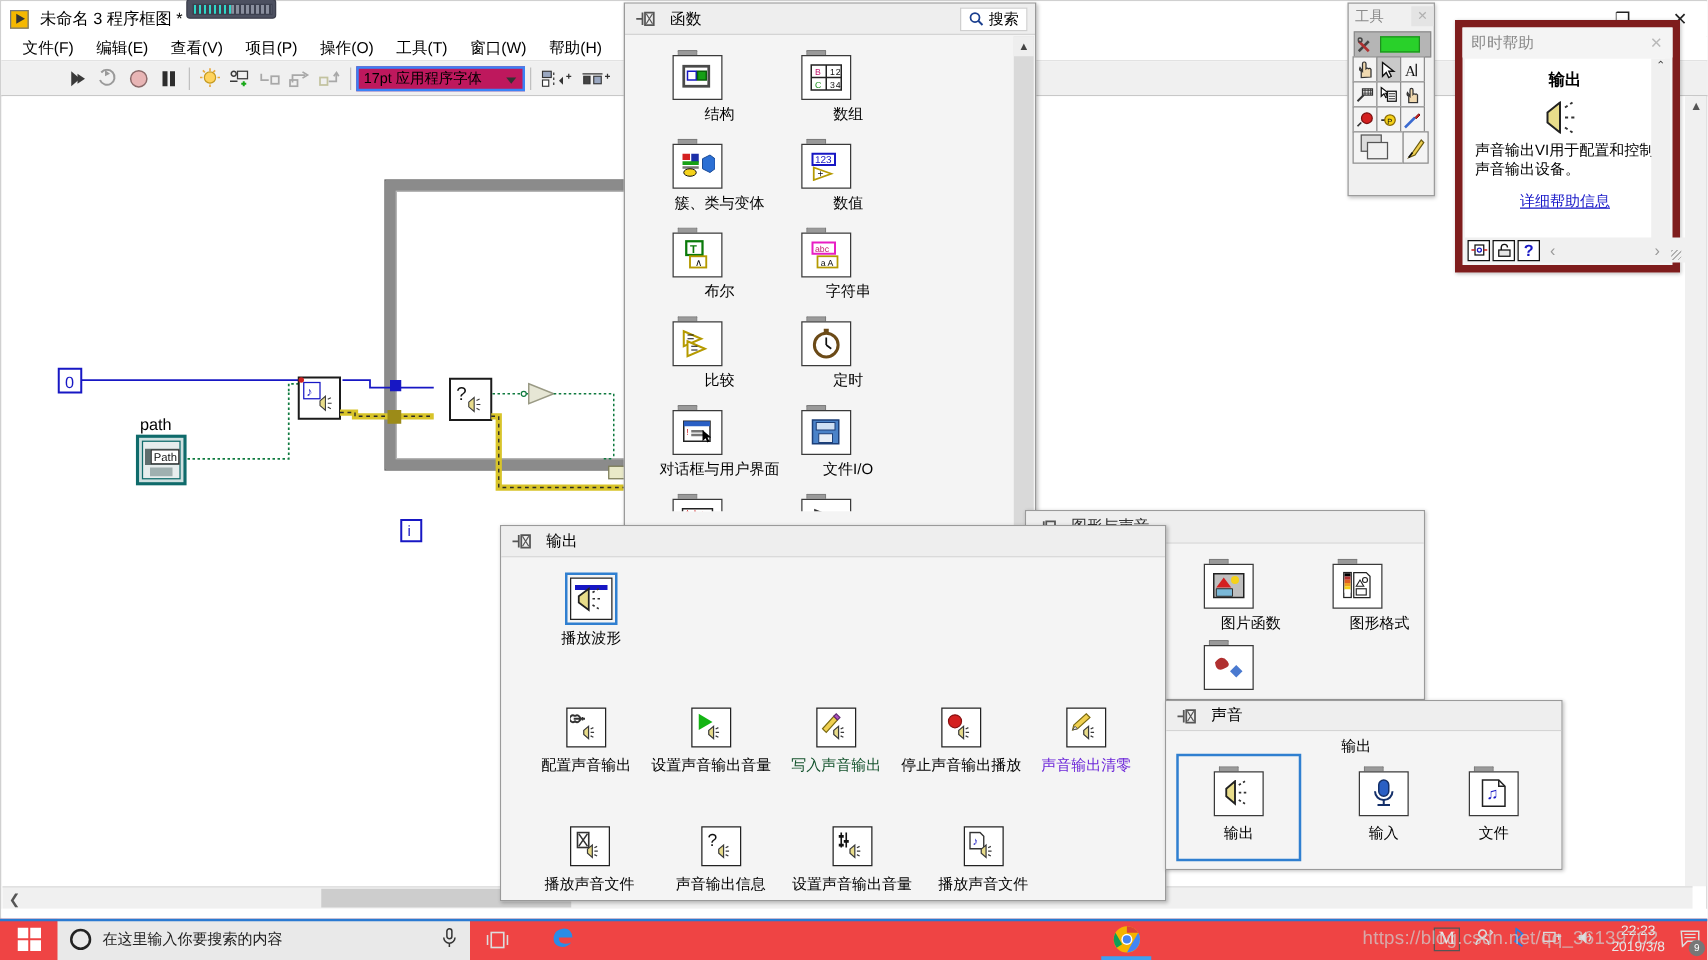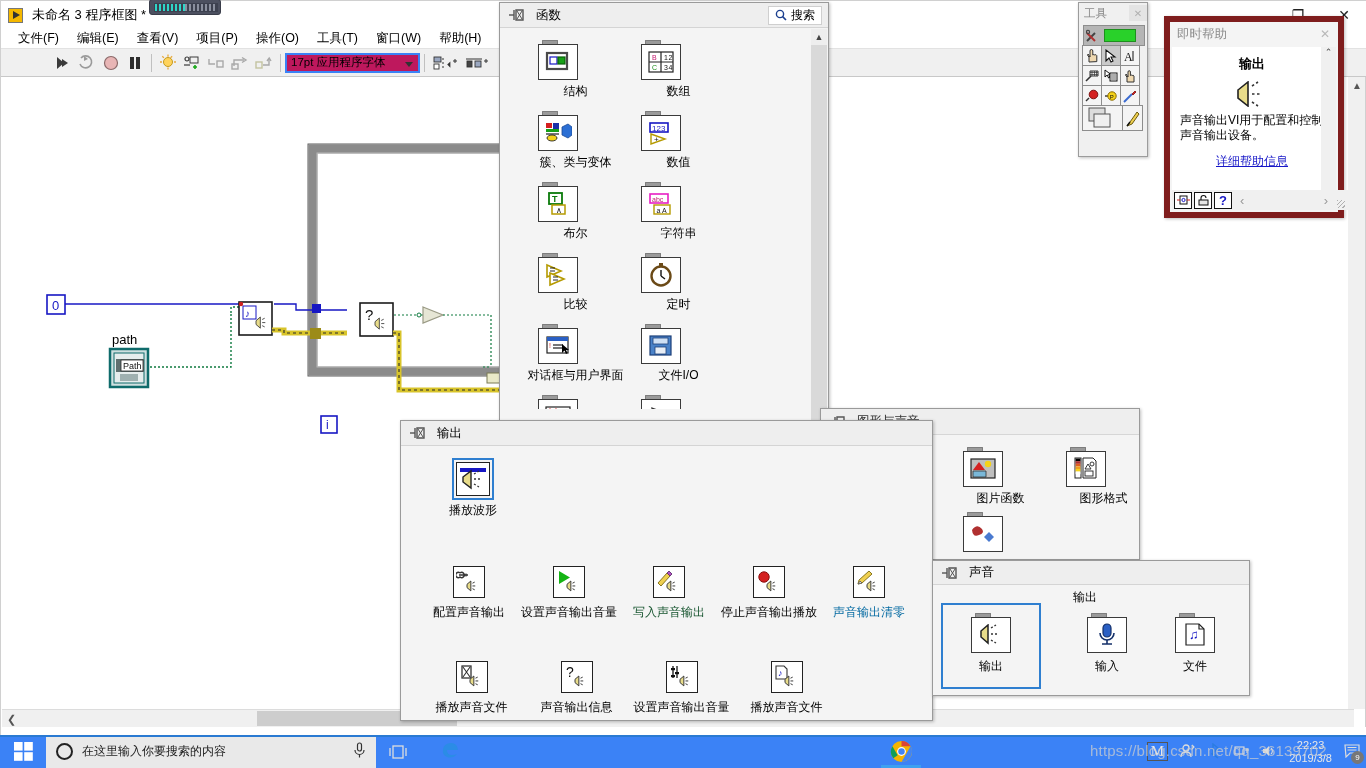--- a/index.html
+++ b/index.html
@@ -78,21 +78,21 @@
   .tools-title { font-size:11.5px; color:#8a8a8a; margin-left:5px;}
   .tools-close{ margin-left:auto;width:18px;height:16px;background:#e4e4e4;display:flex;align-items:center;justify-content:center;font-size:10px;color:#b0b0b0;}
   .tools-grid { position:absolute; left:4px; top:22px; width:62px; }
   .tools-row { display:flex; }
   .tcell { width:20px; height:21px; border:1px solid #8d8d8d; background:#f4f4f4; display:flex; align-items:center; justify-content:center; font-size:11px; color:#333; margin:-1px 0 0 -1px;}
   .tcell.on { background:#c9c9c9; }
   .tauto { width:62px; height:21px; background:#b5b5b5; border:1px solid #8d8d8d; display:flex; align-items:center; gap:2px; padding-left:2px;}
   .tauto .led { width:32px;height:13px; background:#29d12a; border:1px solid #1e8f1e;}
 
   
-  .taskbar { position:absolute; left:0; top:735px; width:1366px; height:33px; background:#3b82f6; display:flex; align-items:flex-end;}
+  .taskbar { position:absolute; left:0; top:735px; width:1366px; height:33px; background:#ef4444; display:flex; align-items:flex-end;}
   .tb-start { width:46px; height:33px; display:flex; align-items:center; justify-content:center; }
   .tb-search { width:330px; height:33px; background:#e9e9e9; display:flex; align-items:center; padding:0 10px; }
   .tb-search .circ { width:17px;height:17px;border:2px solid #222;border-radius:50%;}
   .tb-search .txt { font-size:12px; color:#202020; margin-left:9px;}
   .tb-search .mic { margin-left:auto; font-size:14px; color:#333;}
   .tb-ico2 { width:44px;height:33px;display:flex;align-items:center;justify-content:center; color:#eee; font-size:15px;}
   .tb-app { width:56px;height:33px;display:flex;align-items:center;justify-content:center; position:relative;}
   .tb-app.active::after{content:"";position:absolute;bottom:0;left:8px;width:40px;height:3px;background:#3ea0f0;}
   .tray { position:absolute; right:6px; top:0; height:33px; display:flex; align-items:center; gap:12px; color:#e8e8e8; font-size:11px;}
   .tray-clock{ text-align:center; line-height:13px; font-size:11px;}
@@ -681,21 +681,21 @@
           <div class="vi-icon">
             <svg width="26" height="24" viewBox="0 0 26 24">
                 <path d="M13 1 l3 3 L6 13 L2 14 L3 10 Z" fill="#f0d050" stroke="#7a6a10" stroke-width=".9"></path>
                 <path d="M2 14 L6 13 L4 11 Z" fill="#e8e8e8" stroke="#555" stroke-width=".8"></path>
                 <g transform="translate(11,11) scale(.55)">
                   <path d="M0 6 L7 0 L7 18 L0 12 Z" fill="#e8dc8a" stroke="#3a3a3a" stroke-width="1.8"></path>
                   <path d="M10 4 l4 -2 M10 9 l5 0 M10 14 l4 2" stroke="#3a3a3a" stroke-width="1.8"></path>
                 </g>
               </svg>
           </div>
-          <div style="font-size:12px;color:#0369a1;margin-top:6px;text-align:center;line-height:16px;width:100px;">声音输出清零</div>
+          <div style="font-size:12px;color:#6d28d9;margin-top:6px;text-align:center;line-height:16px;width:100px;">声音输出清零</div>
         </div>
       </div>
 
       <div style="position:absolute; left:18px; top:215px; width:450px; display:flex;">
         <div style="width:105px;display:flex;flex-direction:column;align-items:center;">
           <div class="vi-icon">
             <svg width="26" height="24" viewBox="0 0 26 24">
                 <rect x="3" y="1" width="9" height="12" fill="none" stroke="#333" stroke-width="1.3"></rect>
                 <path d="M4 2 L11 12 M11 2 L4 12" stroke="#333" stroke-width="1.1"></path>
                 <g transform="translate(11,11) scale(.55)">

